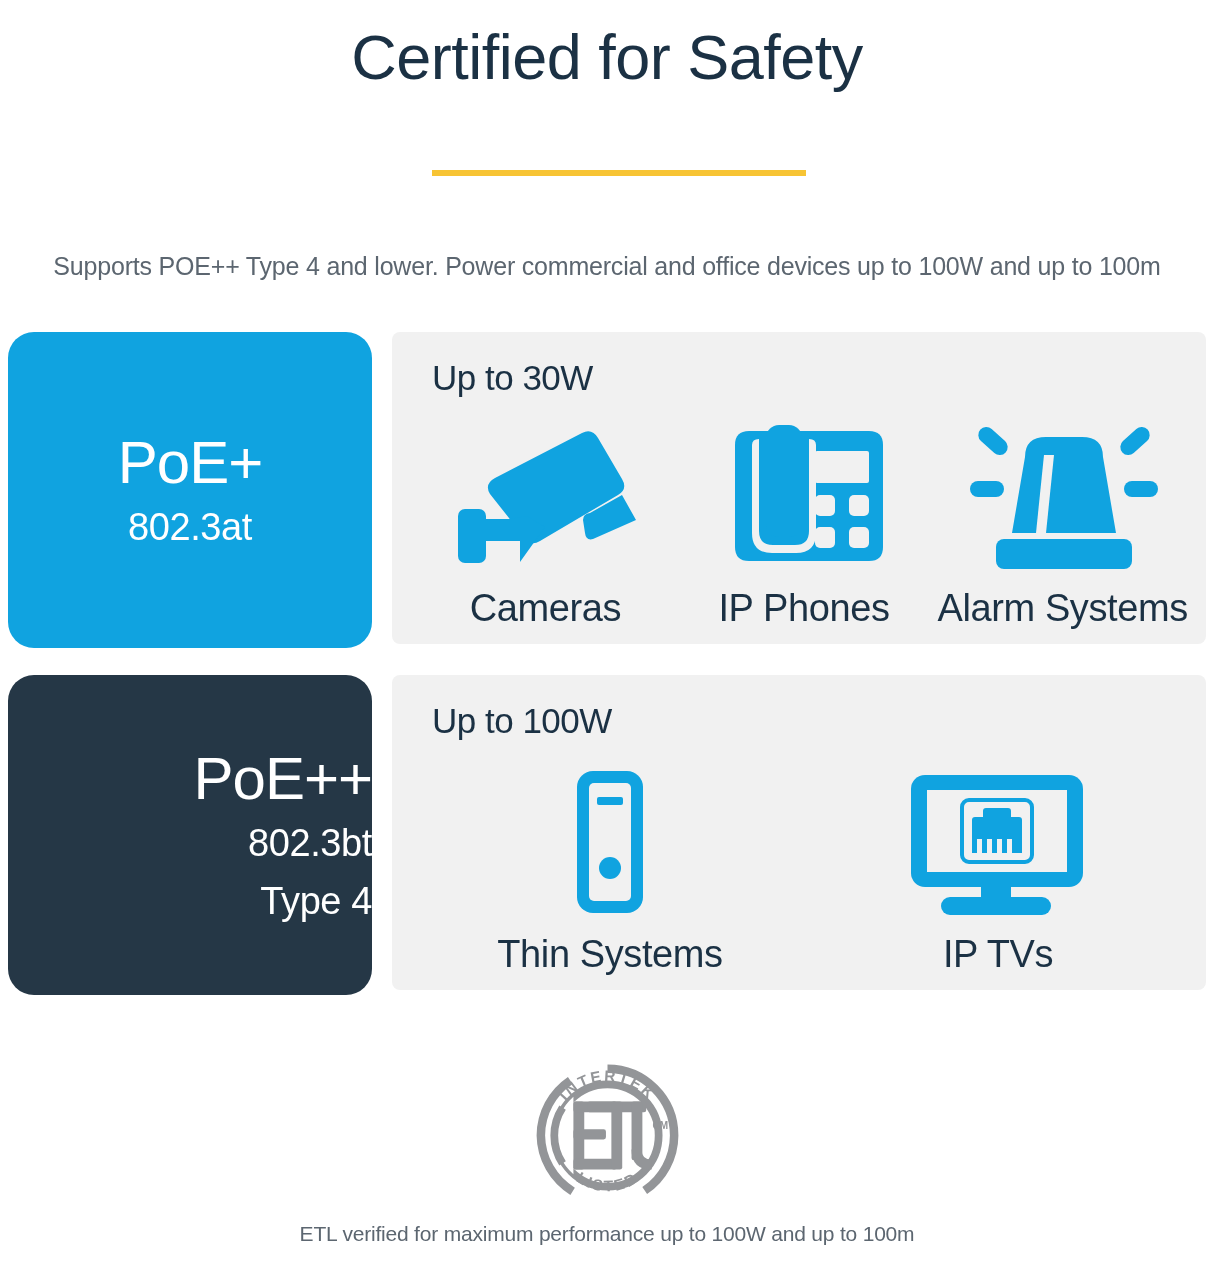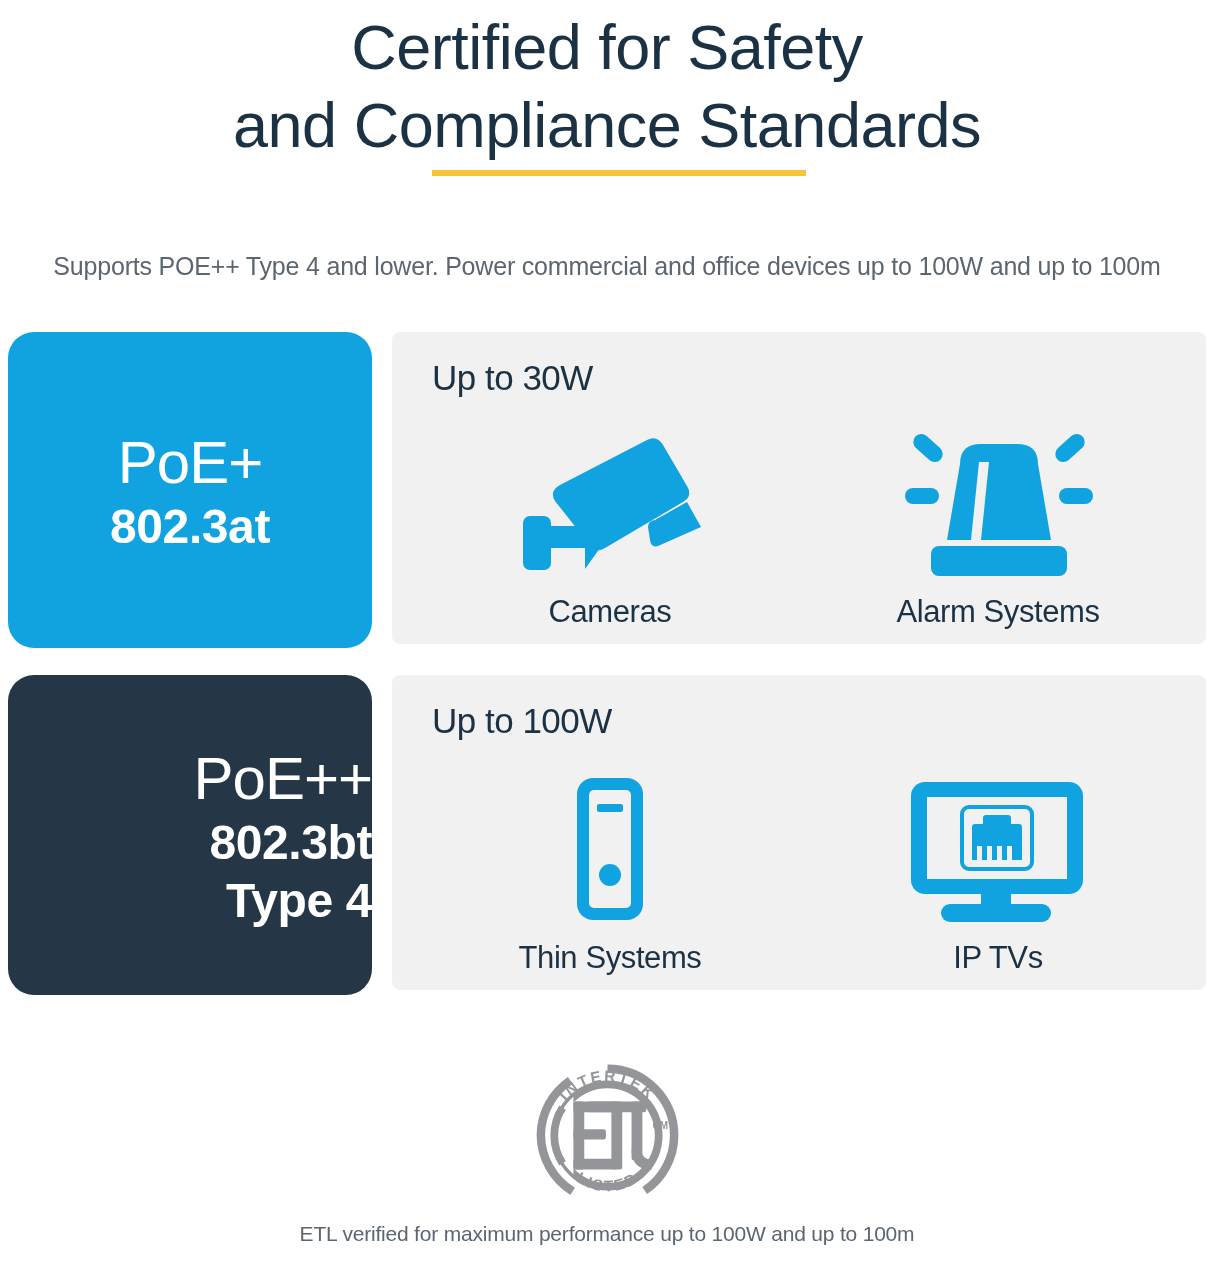--- a/index.html
+++ b/index.html
@@ -25,21 +25,21 @@
   }
   .title-line {
     color: #1b3144;
     font-family: "Liberation Sans", sans-serif;
     font-weight: 400;
     letter-spacing: -0.5px;
   }
   .title-line-1 {
     font-size: 63px;
     line-height: 78px;
-    padding-top: 8px;
+    padding-top: 18px;
   }
   .title-line-2 {
     font-size: 63px;
     line-height: 78px;
   }
   .title-underline {
     position: absolute;
     left: 432px;
     top: 170px;
     width: 374px;
@@ -83,23 +83,23 @@
     background: #253746;
     align-items: flex-end;
   }
   .tier-name {
     font-size: 60px;
     line-height: 66px;
     font-weight: 400;
     letter-spacing: -1px;
   }
   .tier-std {
-    font-size: 48px;
+    font-size: 38px;
     line-height: 46px;
-    font-weight: 700;
+    font-weight: 400;
     margin-top: 8px;
     text-align: center;
     letter-spacing: -0.4px;
   }
 
   
   .device-panel {
     position: absolute;
     left: 392px;
     width: 814px;
@@ -137,21 +137,21 @@
     width: 250px;
   }
   .device-icon {
     height: 150px;
     display: flex;
     align-items: center;
     justify-content: center;
   }
   .device-label {
     margin-top: 16px;
-    font-size: 31px;
+    font-size: 38px;
     color: #1b3144;
     letter-spacing: -0.4px;
     white-space: nowrap;
   }
 
   
   .etl-logo {
     position: absolute;
     left: 530px;
     top: 1058px;
@@ -168,21 +168,20 @@
     color: #5c6670;
     letter-spacing: -0.2px;
     white-space: nowrap;
   }
 </style>
 </head>
 <body>
 
 <div class="header">
   <div class="title-line title-line-1">Certified for Safety</div>
-  <div class="title-line title-line-2">and Compliance Standards</div>
 </div>
 <div class="title-underline"></div>
 
 <div class="subtitle">Supports POE++ Type 4 and lower. Power commercial and office devices up to 100W and up to 100m</div>
 
 <div class="tier-card tier-card-poe-plus">
   <div class="tier-name">PoE+</div>
   <div class="tier-std">802.3at</div>
 </div>
 
@@ -197,20 +196,41 @@
             <path d="M45 57 L132 12 Q142 7 148 17 L172 58 Q178 68 168 74 L90 120 Q80 126 74 116 L40 73 Q34 63 45 57 Z"></path>
             <path d="M140 92 L172 74 L186 99 L143 118 Q136 120 135 112 L133 99 Q133 93 140 92 Z"></path>
             <path d="M77 95 L95 106 L70 141 L70 120 L28 120 L28 98 L59 98 Z"></path>
             <rect x="8" y="88" width="28" height="54" rx="7"></rect>
           </g>
         </svg>
       </div>
       <div class="device-label">Cameras</div>
     </div>
 
+    <div class="device-item">
+      <div class="device-icon">
+        <svg width="170" height="150" viewBox="0 0 170 150" xmlns="http://www.w3.org/2000/svg">
+          <g fill="#10a3e0">
+            <path d="M16 24 Q16 10 30 10 L150 10 Q164 10 164 24 L164 126 Q164 140 150 140 L30 140 Q16 140 16 126 Z"></path>
+          </g>
+          <g fill="#f1f1f1">
+            <path d="M33 24 Q33 18 40 18 L40 110 Q40 124 54 124 L76 124 Q90 124 90 110 L90 18 Q97 18 97 24 L97 112 Q97 132 77 132 L53 132 Q33 132 33 112 Z"></path>
+            <rect x="96" y="30" width="54" height="32" rx="2"></rect>
+            <rect x="96" y="74" width="20" height="21" rx="5"></rect>
+            <rect x="130" y="74" width="20" height="21" rx="5"></rect>
+            <rect x="96" y="106" width="20" height="21" rx="5"></rect>
+            <rect x="130" y="106" width="20" height="21" rx="5"></rect>
+          </g>
+          <g fill="#10a3e0">
+            <rect x="47" y="4" width="36" height="112" rx="13"></rect>
+          </g>
+        </svg>
+      </div>
+      <div class="device-label">IP Phones</div>
+    </div>
 
     <div class="device-item">
       <div class="device-icon">
         <svg width="210" height="150" viewBox="0 0 210 150" xmlns="http://www.w3.org/2000/svg">
           <g fill="#10a3e0">
             <path d="M67 36 Q67 16 88 16 L124 16 Q145 16 145 36 L158 112 L54 112 Z"></path>
             <rect x="38" y="118" width="136" height="30" rx="8"></rect>
             <rect x="12" y="60" width="34" height="16" rx="8"></rect>
             <rect x="166" y="60" width="34" height="16" rx="8"></rect>
             <rect x="18" y="12" width="34" height="16" rx="8" transform="rotate(42 35 20)"></rect>

